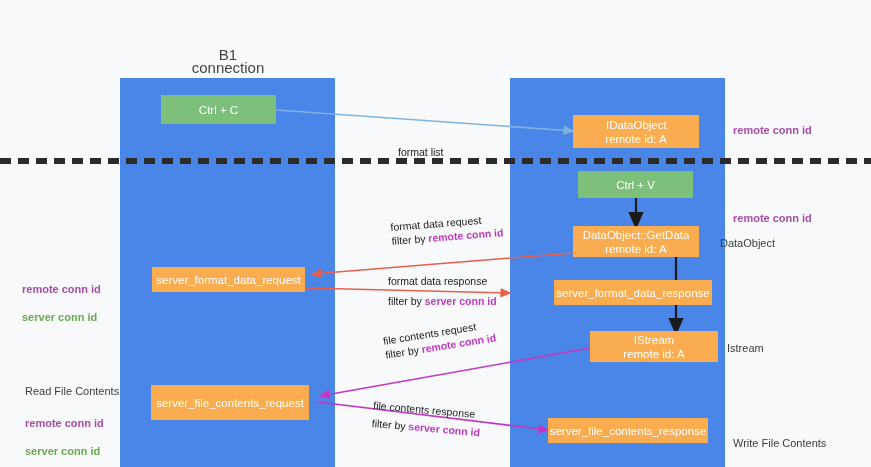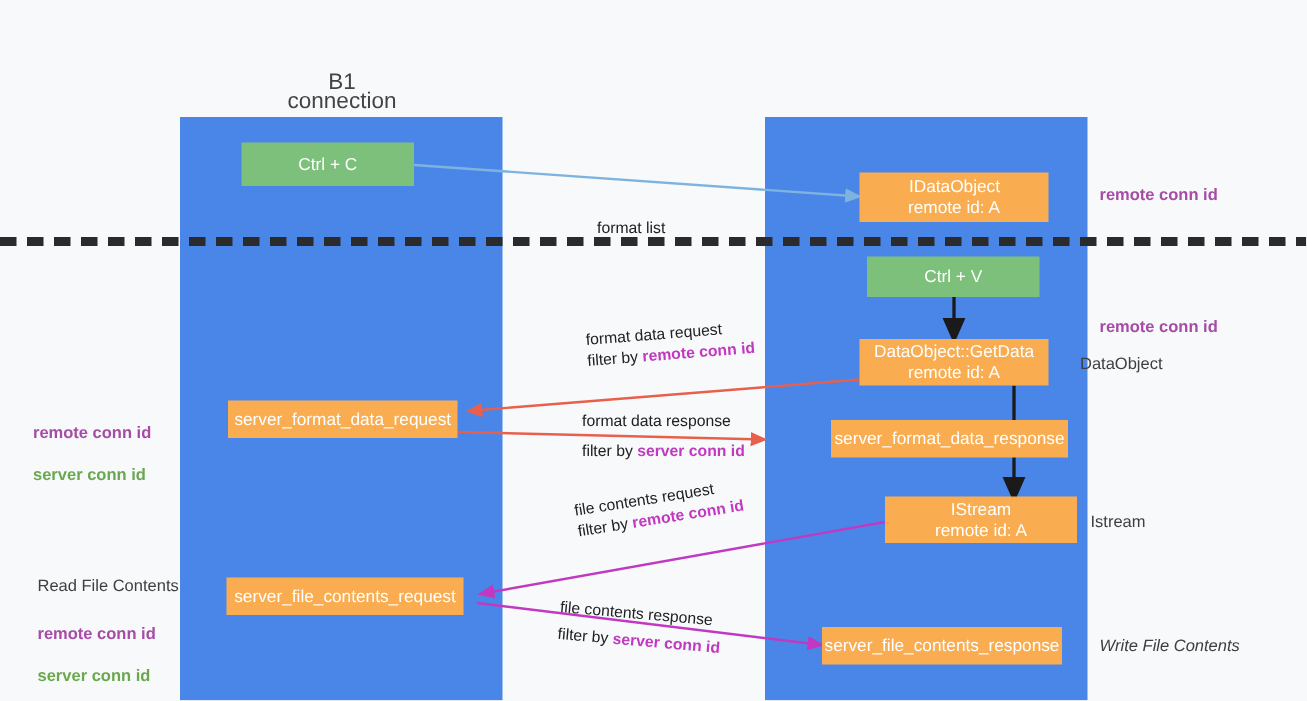--- a/index.html
+++ b/index.html
@@ -131,21 +131,21 @@
   <div class="node orange" style="left:573px; top:226px; width:126px; height:31px;">DataObject::GetData
 remote id: A</div>
 
   <div class="node orange" style="left:152px; top:267px; width:153px; height:25px;">server_format_data_request</div>
 
   <div class="node orange" style="left:511px; top:280px; width:158px; height:25px;margin-left:43px;">server_format_data_response</div>
 
   <div class="node orange" style="left:590px; top:331px; width:128px; height:31px;">IStream
 remote id: A</div>
 
-  <div class="node orange" style="left:151px; top:385px; width:158px; height:25px;">server_file_contents_request</div>
+  <div class="node orange" style="left:151px; top:385px; width:158px; height:35px;">server_file_contents_request</div>
 
   <div class="node orange" style="left:548px; top:418px; width:160px; height:25px;">server_file_contents_response</div>
 
   <div class="edge-label" style="left:398px; top:101px;margin-top:44px;">format list</div>
 
   <div class="edge-label" style="left:390px; top:220px; transform:rotate(-4.5deg); transform-origin:left top;">
     <div>format data request</div>
     <div><span>filter by </span><span class="hl-purple">remote conn id</span></div>
   </div>
 
@@ -161,21 +161,21 @@
 
   <div class="edge-label" style="left:374px; top:398px; transform:rotate(5deg); transform-origin:left top;">
     <div>file contents response</div>
     <div style="margin-top:4px;"><span>filter by </span><span class="hl-magenta">server conn id</span></div>
   </div>
 
   <div class="side-label purple" style="left:733px; top:123px;">remote conn id</div>
   <div class="side-label purple" style="left:733px; top:211px;">remote conn id</div>
   <div class="side-label" style="left:720px; top:236px;">DataObject</div>
   <div class="side-label" style="left:727px; top:341px;">Istream</div>
-  <div class="side-label" style="left:733px; top:424px;font-style:italic;">Write File Contents</div>
+  <div class="side-label" style="left:733px; top:436px;">Write File Contents</div>
 
   <div class="side-label" style="left:22px; top:268px;">
     <span class="l1" style="color:#a64ca6; font-weight:bold; display:block;">remote conn id</span>
     <span class="l2" style="color:#6aa84f; font-weight:bold; display:block;">server conn id</span>
   </div>
 
   <div class="side-label" style="left:25px; top:384px;">Read File Contents</div>
 
   <div class="side-label" style="left:25px; top:402px;">
     <span style="color:#a64ca6; font-weight:bold; display:block;">remote conn id</span>

